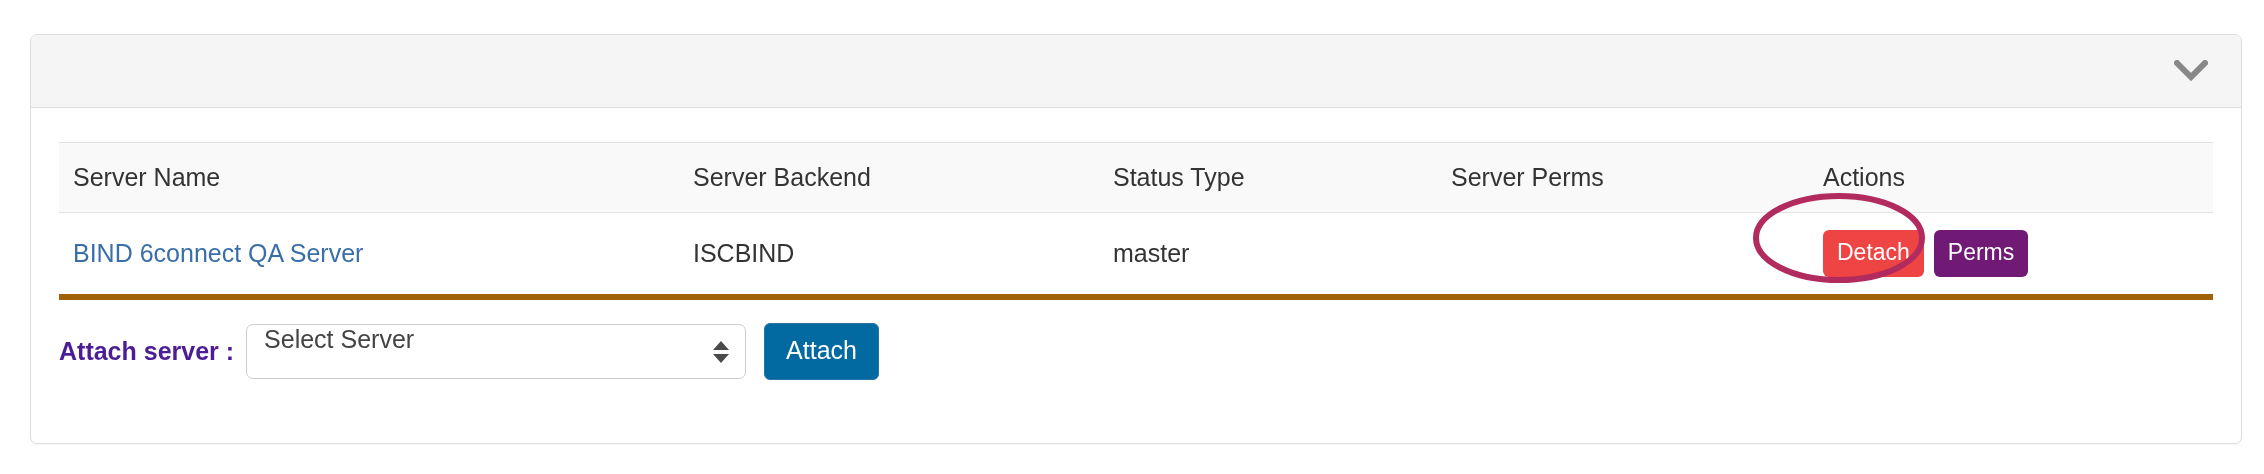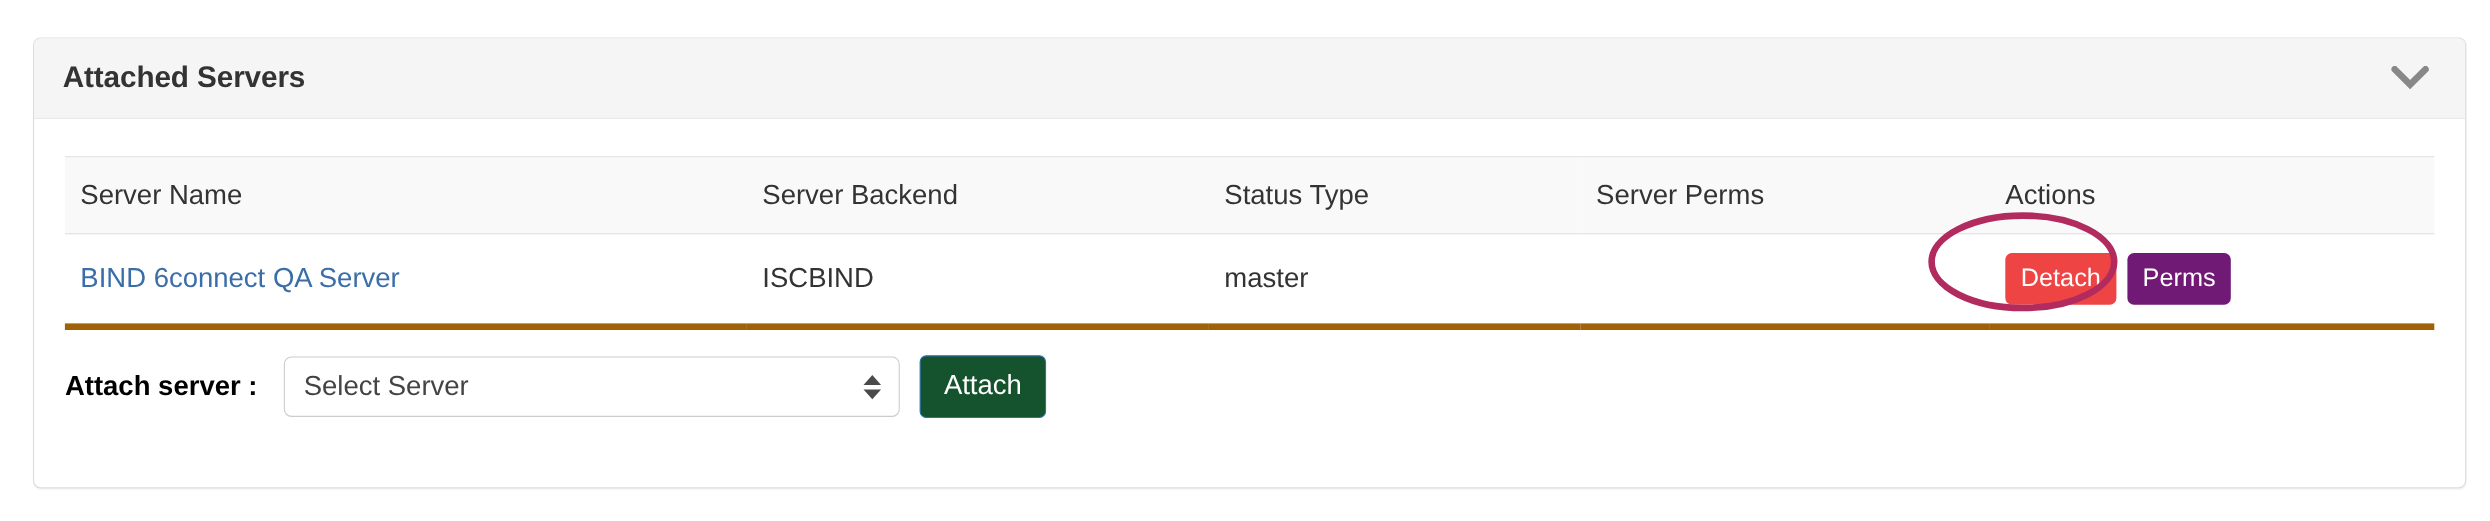--- a/index.html
+++ b/index.html
@@ -154,34 +154,34 @@
   .attach-form {
     position: absolute;
     left: 28px;
     top: 215px;
     display: flex;
     align-items: center;
   }
   .attach-label {
     font-size: 25px;
     font-weight: bold;
-    color: #000000;
-    white-space: nowrap;
-    margin-right: 24px;
+    color: #4c1d95;
+    white-space: nowrap;
+    margin-right: 12px;
   }
   .select-wrap {
     position: relative;
-    width: 560px;
+    width: 500px;
     height: 55px;
     box-sizing: border-box;
     background: #ffffff;
     border: 1px solid #cccccc;
     border-radius: 7px;
     display: flex;
-    align-items: center;
+    align-items: flex-start;
     cursor: pointer;
   }
   .select-value {
     font-size: 25px;
     color: #444444;
     padding-left: 17px;
     white-space: nowrap;
     overflow: hidden;
     text-overflow: ellipsis;
   }
@@ -200,39 +200,38 @@
     width: 0;
     height: 0;
     border-left: 8px solid transparent;
     border-right: 8px solid transparent;
   }
   .stepper-up   { border-bottom: 9px solid #4a4a4a; }
   .stepper-down { border-top: 9px solid #4a4a4a; }
 
   .btn-attach {
     margin-left: 18px;
-    background: #14532d;
+    background: #0369a1;
     color: #ffffff;
     font-family: "Liberation Sans", sans-serif;
     font-size: 25px;
     line-height: 1;
     border: 1px solid #2b72a6;
     border-radius: 6px;
     padding: 14px 21px 16px 21px;
     cursor: pointer;
     white-space: nowrap;
   }
 </style>
 </head>
 <body>
 
 <div class="panel">
 
   <div class="panel-header">
-    <div class="panel-title">Attached Servers</div>
 
     <div class="chevron-toggle">
       <svg width="34" height="22" viewBox="0 0 34 22" aria-hidden="true">
         <path d="M3 3 L17 17 L31 3" stroke="#888888" stroke-width="6" fill="none" stroke-linecap="square" stroke-linejoin="miter"></path>
       </svg>
     </div>
   </div>
 
   <div class="panel-body">
 

